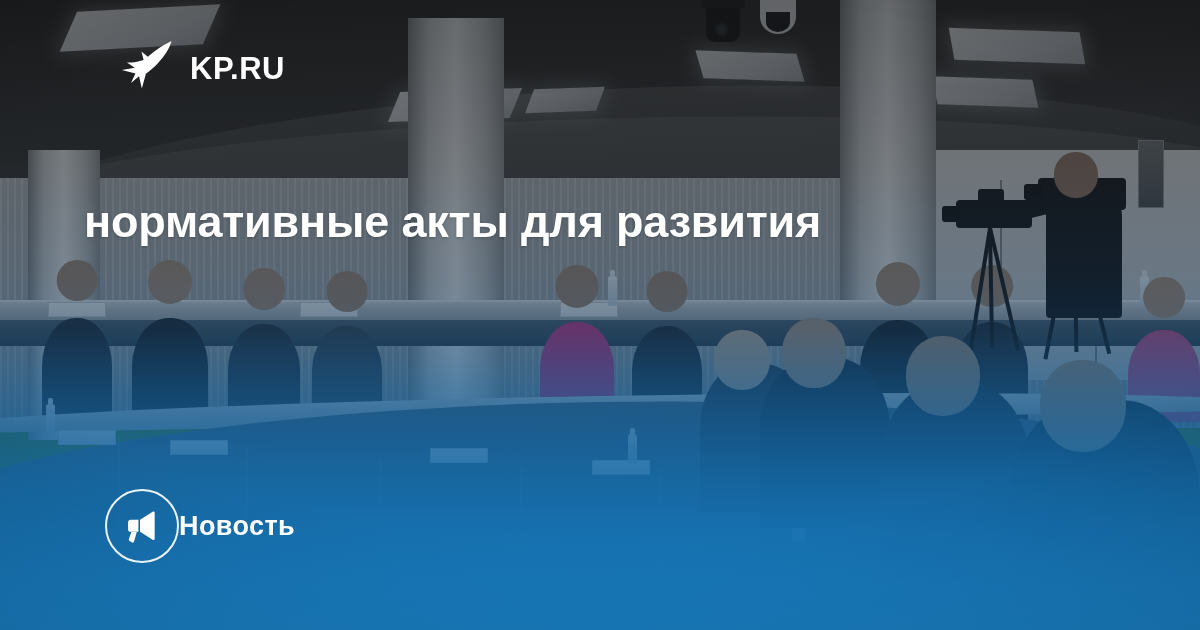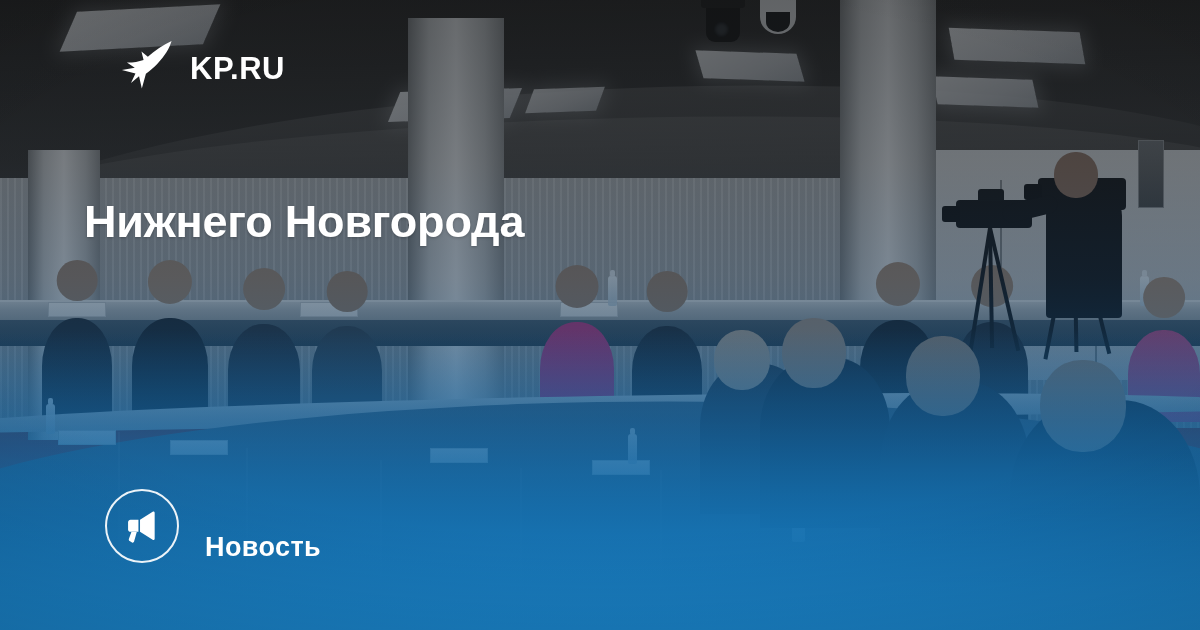--- a/index.html
+++ b/index.html
@@ -7,21 +7,21 @@
   html,body { background:#000; }
   body {
     font-family:"Liberation Sans", sans-serif;
     -webkit-font-smoothing:antialiased;
   }
 
   .card {
     position:relative;
     width:1200px; height:630px;
     overflow:hidden;
-    background:#7f1d1d;
+    background:#4d7c0f;
   }
 
   
   .photo { position:absolute; inset:0; overflow:hidden; }
 
   
   .ceiling {
     position:absolute; left:0; top:0; width:100%; height:190px;
     background:
       linear-gradient(178deg,#262626 0%,#2f2f2f 45%,#3a3a3a 100%);
@@ -252,21 +252,21 @@
     position:absolute; left:84px; top:193px; width:940px;
     color:#fff;
     font-size:45px; font-weight:700; line-height:1.30;
     letter-spacing:-.2px;
     text-shadow:0 1px 3px rgba(0,0,0,.22);
   }
   .headline .hl-line { display:block; white-space:nowrap; }
 
   .badge {
     position:absolute; left:105px; top:489px;
-    display:flex; align-items:flex-end; gap:26px;
+    display:flex; align-items:center; 
   }
   .badge-circle {
     width:74px; height:74px; border-radius:50%;
     border:2px solid rgba(255,255,255,.92);
     display:flex; align-items:center; justify-content:center;
     flex:0 0 auto;
   }
   .badge-circle svg { width:38px; height:38px; display:block; }
   .badge-label {
     color:#fff; font-size:27px; font-weight:700; letter-spacing:.4px;
@@ -448,21 +448,21 @@
                  L23.5 30.6 L10.2 33.0
                  L24.2 36.6 L19.6 46.5 L27.9 39.6
                  L30.8 52.2 L35.0 37.0
                  C43.4 31.0 51.3 22.6 56.2 14.8
                  C58.6 11.0 60.3 7.1 61.5 3.2 Z"></path>
       </svg>
       <span class="logo-text">KP.RU</span>
     </div>
 
     <h1 class="headline">
-      <span class="hl-line">Нижнего Новгорода</span>
+      <span class="hl-line">нормативные акты для развития</span>
     </h1>
 
     <div class="badge">
       <span class="badge-circle">
         <svg viewBox="0 0 48 48" aria-hidden="true">
           <path fill="#ffffff" d="M40 7.5 C40 6.2 38.6 5.4 37.5 6.1
                    L21.5 16.2 L21.5 31.4 L37.5 41.5
                    C38.6 42.2 40 41.4 40 40.1 Z"></path>
           <path fill="#ffffff" d="M9.5 16.2 L19.5 16.2 L19.5 31.4 L9.5 31.4
                    C7.8 31.4 6.4 30.0 6.4 28.3 L6.4 19.3

